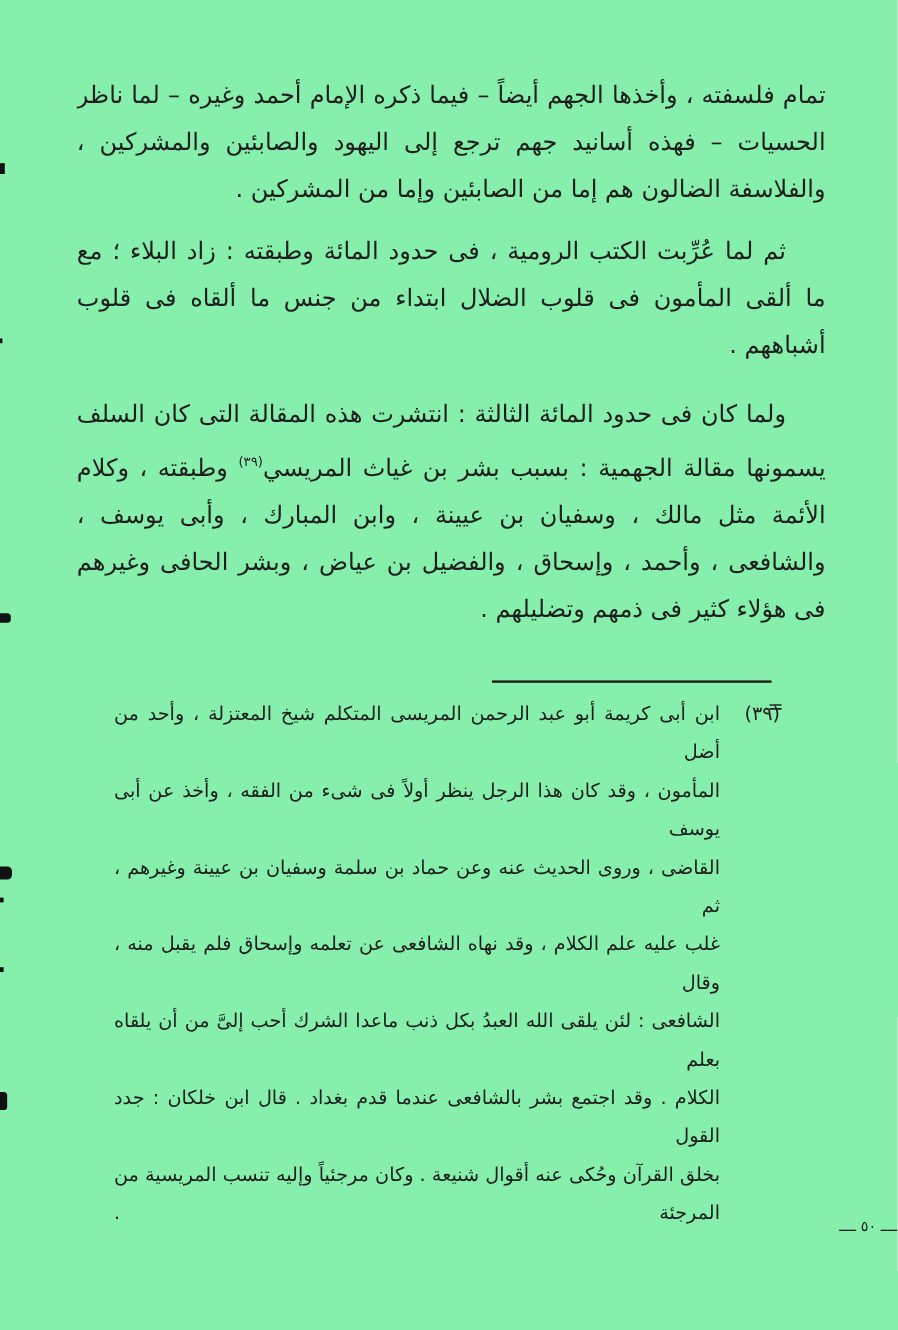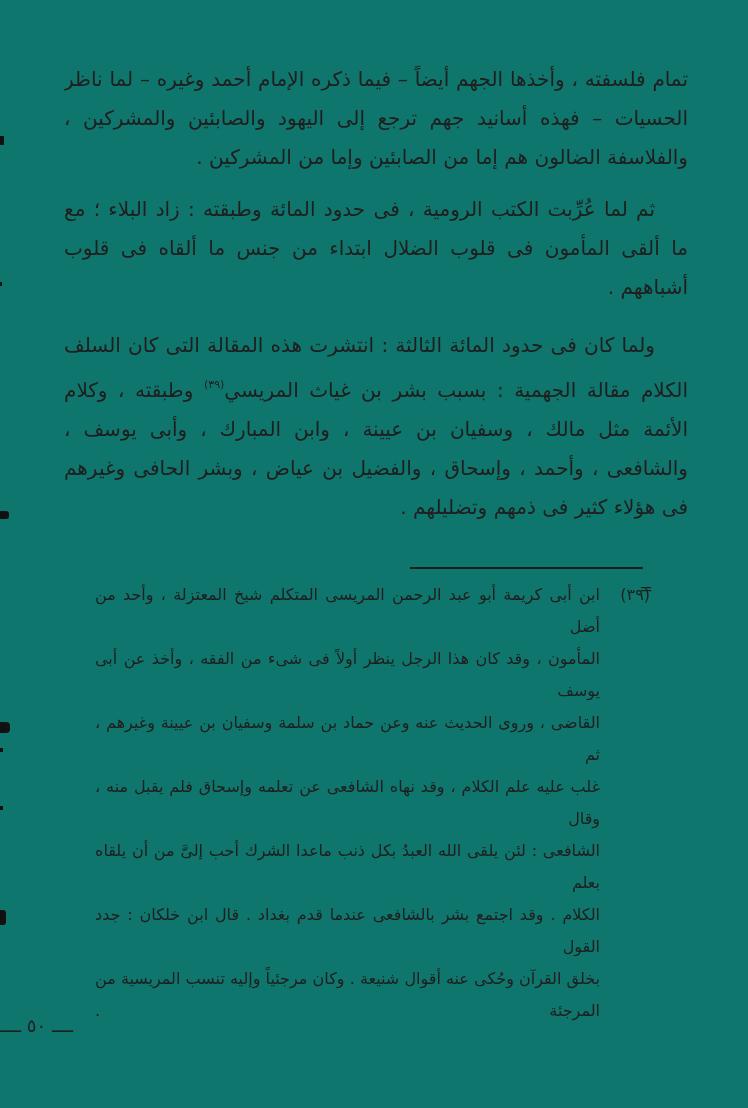--- a/index.html
+++ b/index.html
@@ -1,21 +1,21 @@
 <!DOCTYPE html>
 <html lang="ar"><head>
 <meta charset="utf-8">
 <style>
   html,body { margin:0; padding:0; background:#e8e8e6; }
   .page {
     position: relative;
     width: 748px;
     height: 1108px;
     margin: 0 auto;
-    background: #0f766e;
+    background: #86efac;
     direction: rtl;
     font-family: "DejaVu Sans", sans-serif;
     color: #1e1e1e;
     overflow: hidden;
   }
   
   .body-text {
     position: absolute;
     top: 60px;
     right: 60px;
@@ -67,22 +67,22 @@
   .fn-39 { margin-top: 6px; }
   .fn-39 .fn-marker { right: -5px; }
   .fn-39 .fn-text { margin-right: 45px; }
   .cont-l2 { margin-right: 26px; }
   
   .page-number {
     position: absolute;
     top: 1015px;
     left: 0;
     width: 100%;
-    text-align: left;
-    font-size: 18px;
+    text-align: right;
+    font-size: 12px;
     letter-spacing: 1px;
   }
   
   .blot { position: absolute; background: #111; }
 </style>
 </head>
 <body>
 
 <div class="page">
 
@@ -95,21 +95,21 @@
     </div>
 
     <div class="para para-2">
       <div class="line ind">ثم لما عُرِّبت الكتب الرومية ، فى حدود المائة وطبقته : زاد البلاء ؛ مع</div>
       <div class="line">ما ألقى المأمون فى قلوب الضلال ابتداء من جنس ما ألقاه فى قلوب</div>
       <div class="line end">أشباههم .</div>
     </div>
 
     <div class="para para-3">
       <div class="line ind">ولما كان فى حدود المائة الثالثة : انتشرت هذه المقالة التى كان السلف</div>
-      <div class="line"><span>الكلام مقالة الجهمية : بسبب بشر بن غياث المريسي</span><span class="note-ref">(٣٩)</span><span> وطبقته ، وكلام</span></div>
+      <div class="line"><span>يسمونها مقالة الجهمية : بسبب بشر بن غياث المريسي</span><span class="note-ref">(٣٩)</span><span> وطبقته ، وكلام</span></div>
       <div class="line">الأئمة مثل مالك ، وسفيان بن عيينة ، وابن المبارك ، وأبى يوسف ،</div>
       <div class="line">والشافعى ، وأحمد ، وإسحاق ، والفضيل بن عياض ، وبشر الحافى وغيرهم</div>
       <div class="line end">فى هؤلاء كثير فى ذمهم وتضليلهم .</div>
     </div>
 
   </div>
 
   <div class="fn-sep"></div>
 
   <div class="footnotes">

